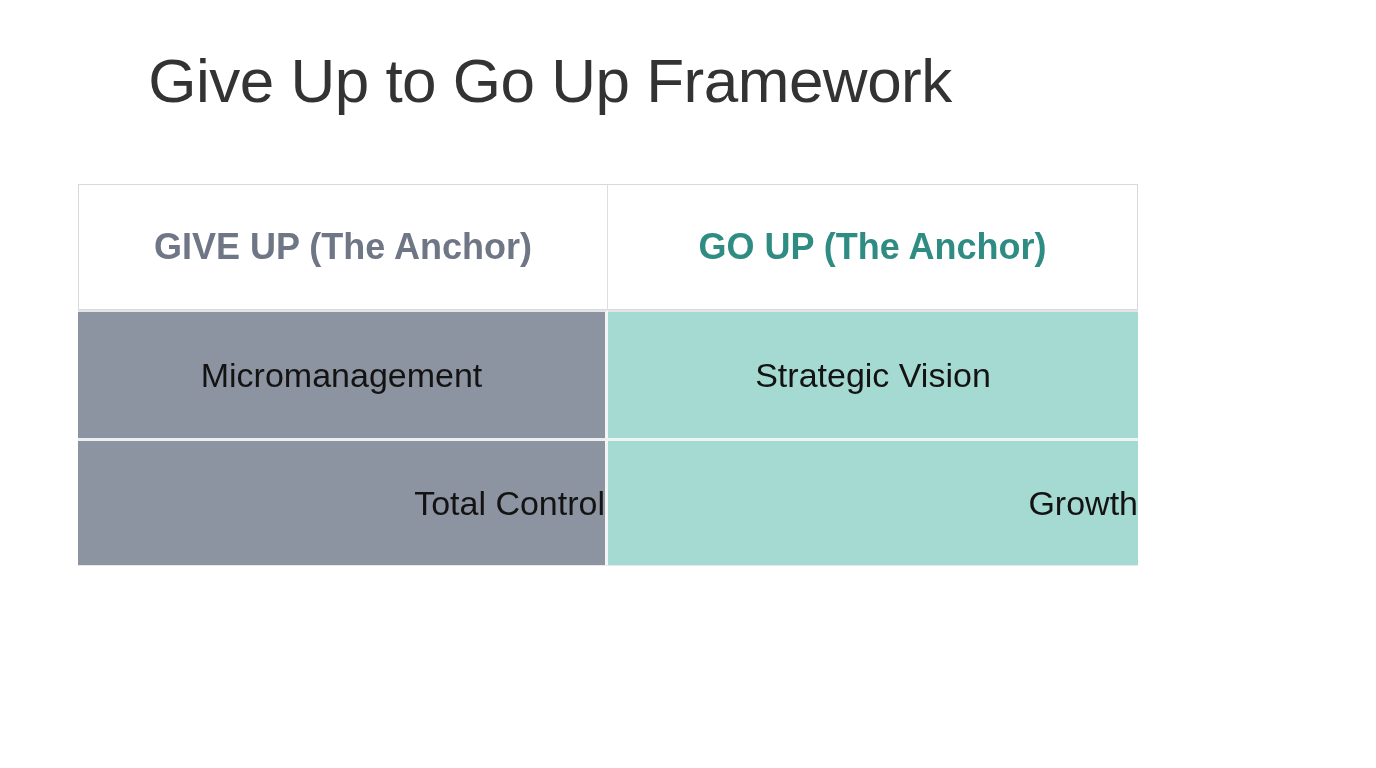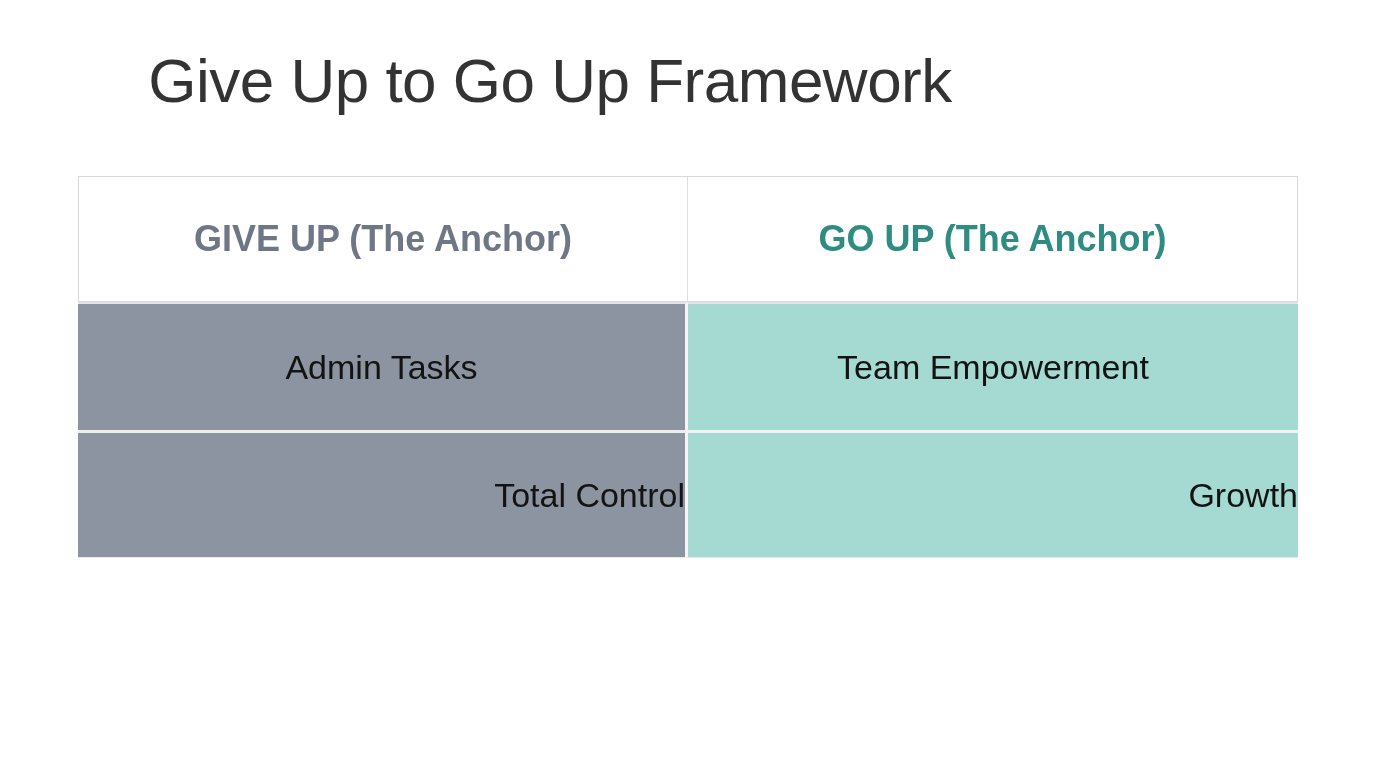--- a/index.html
+++ b/index.html
@@ -32,22 +32,22 @@
     font-weight: 400;
     letter-spacing: -0.5px;
     color: #333333;
     line-height: 1.0;
     white-space: nowrap;
   }
 
   .framework-table {
     position: absolute;
     left: 78px;
-    top: 176px;
-    width: 1220px;
+    top: 184px;
+    width: 1060px;
     border-collapse: separate;
     border-spacing: 0;
     table-layout: fixed;
   }
 
   .framework-table th,
   .framework-table td {
     padding: 0;
     margin: 0;
     text-align: center;
@@ -107,22 +107,22 @@
 
   <table class="framework-table">
     <thead>
       <tr class="header-row">
         <th class="col-give">GIVE UP (The Anchor)</th>
         <th class="col-go">GO UP (The Anchor)</th>
       </tr>
     </thead>
     <tbody>
       <tr class="body-row">
-        <td class="cell-give">Admin Tasks</td>
-        <td class="cell-go">Team Empowerment</td>
+        <td class="cell-give">Micromanagement</td>
+        <td class="cell-go">Strategic Vision</td>
       </tr>
       <tr class="body-row">
         <td class="cell-give">Total Control</td>
         <td class="cell-go">Growth</td>
       </tr>
     </tbody>
   </table>
 
 </div>
 

